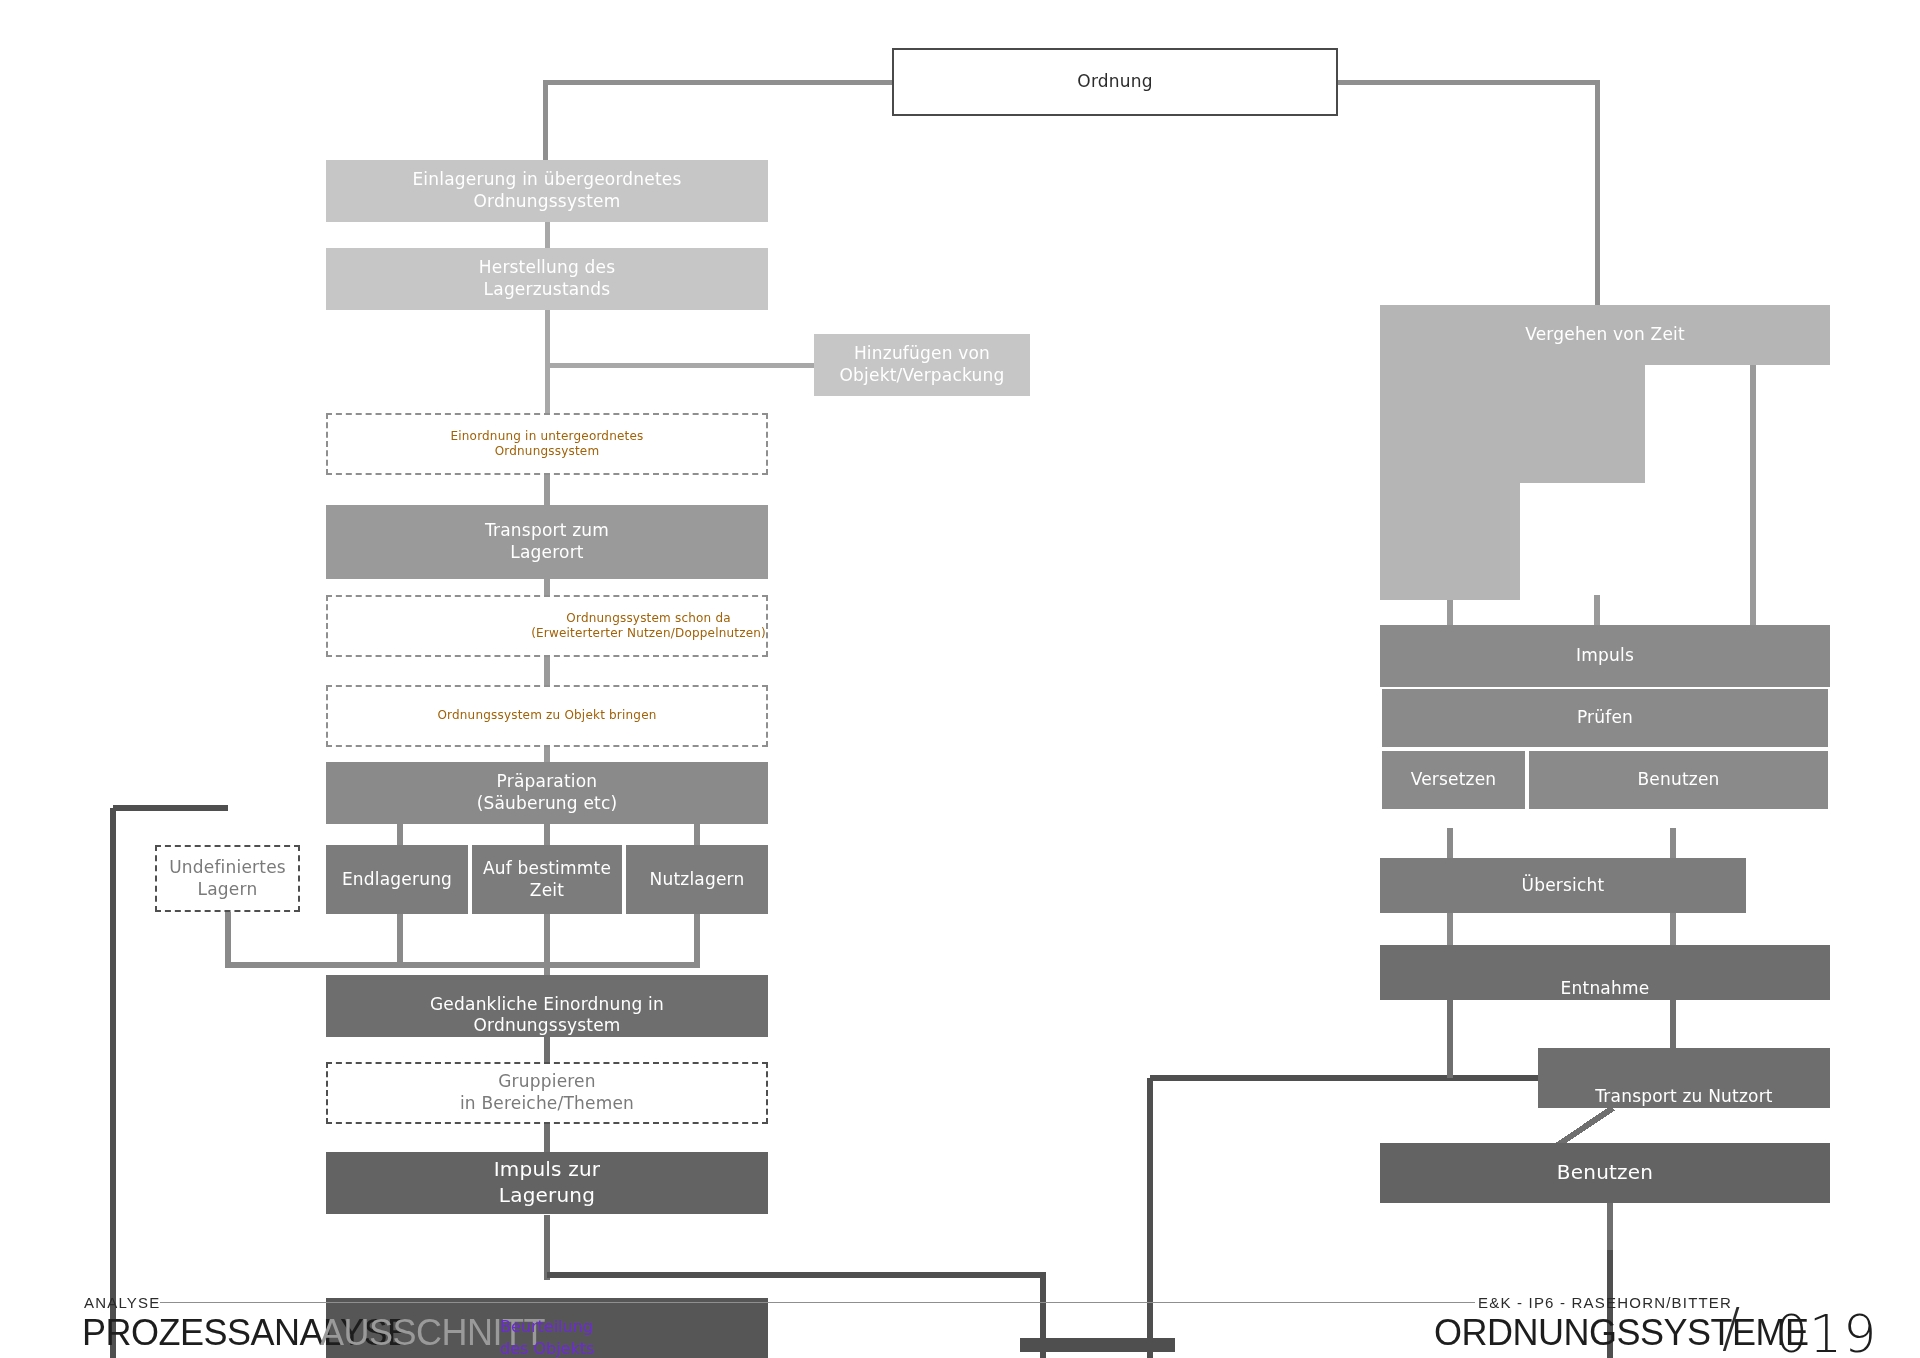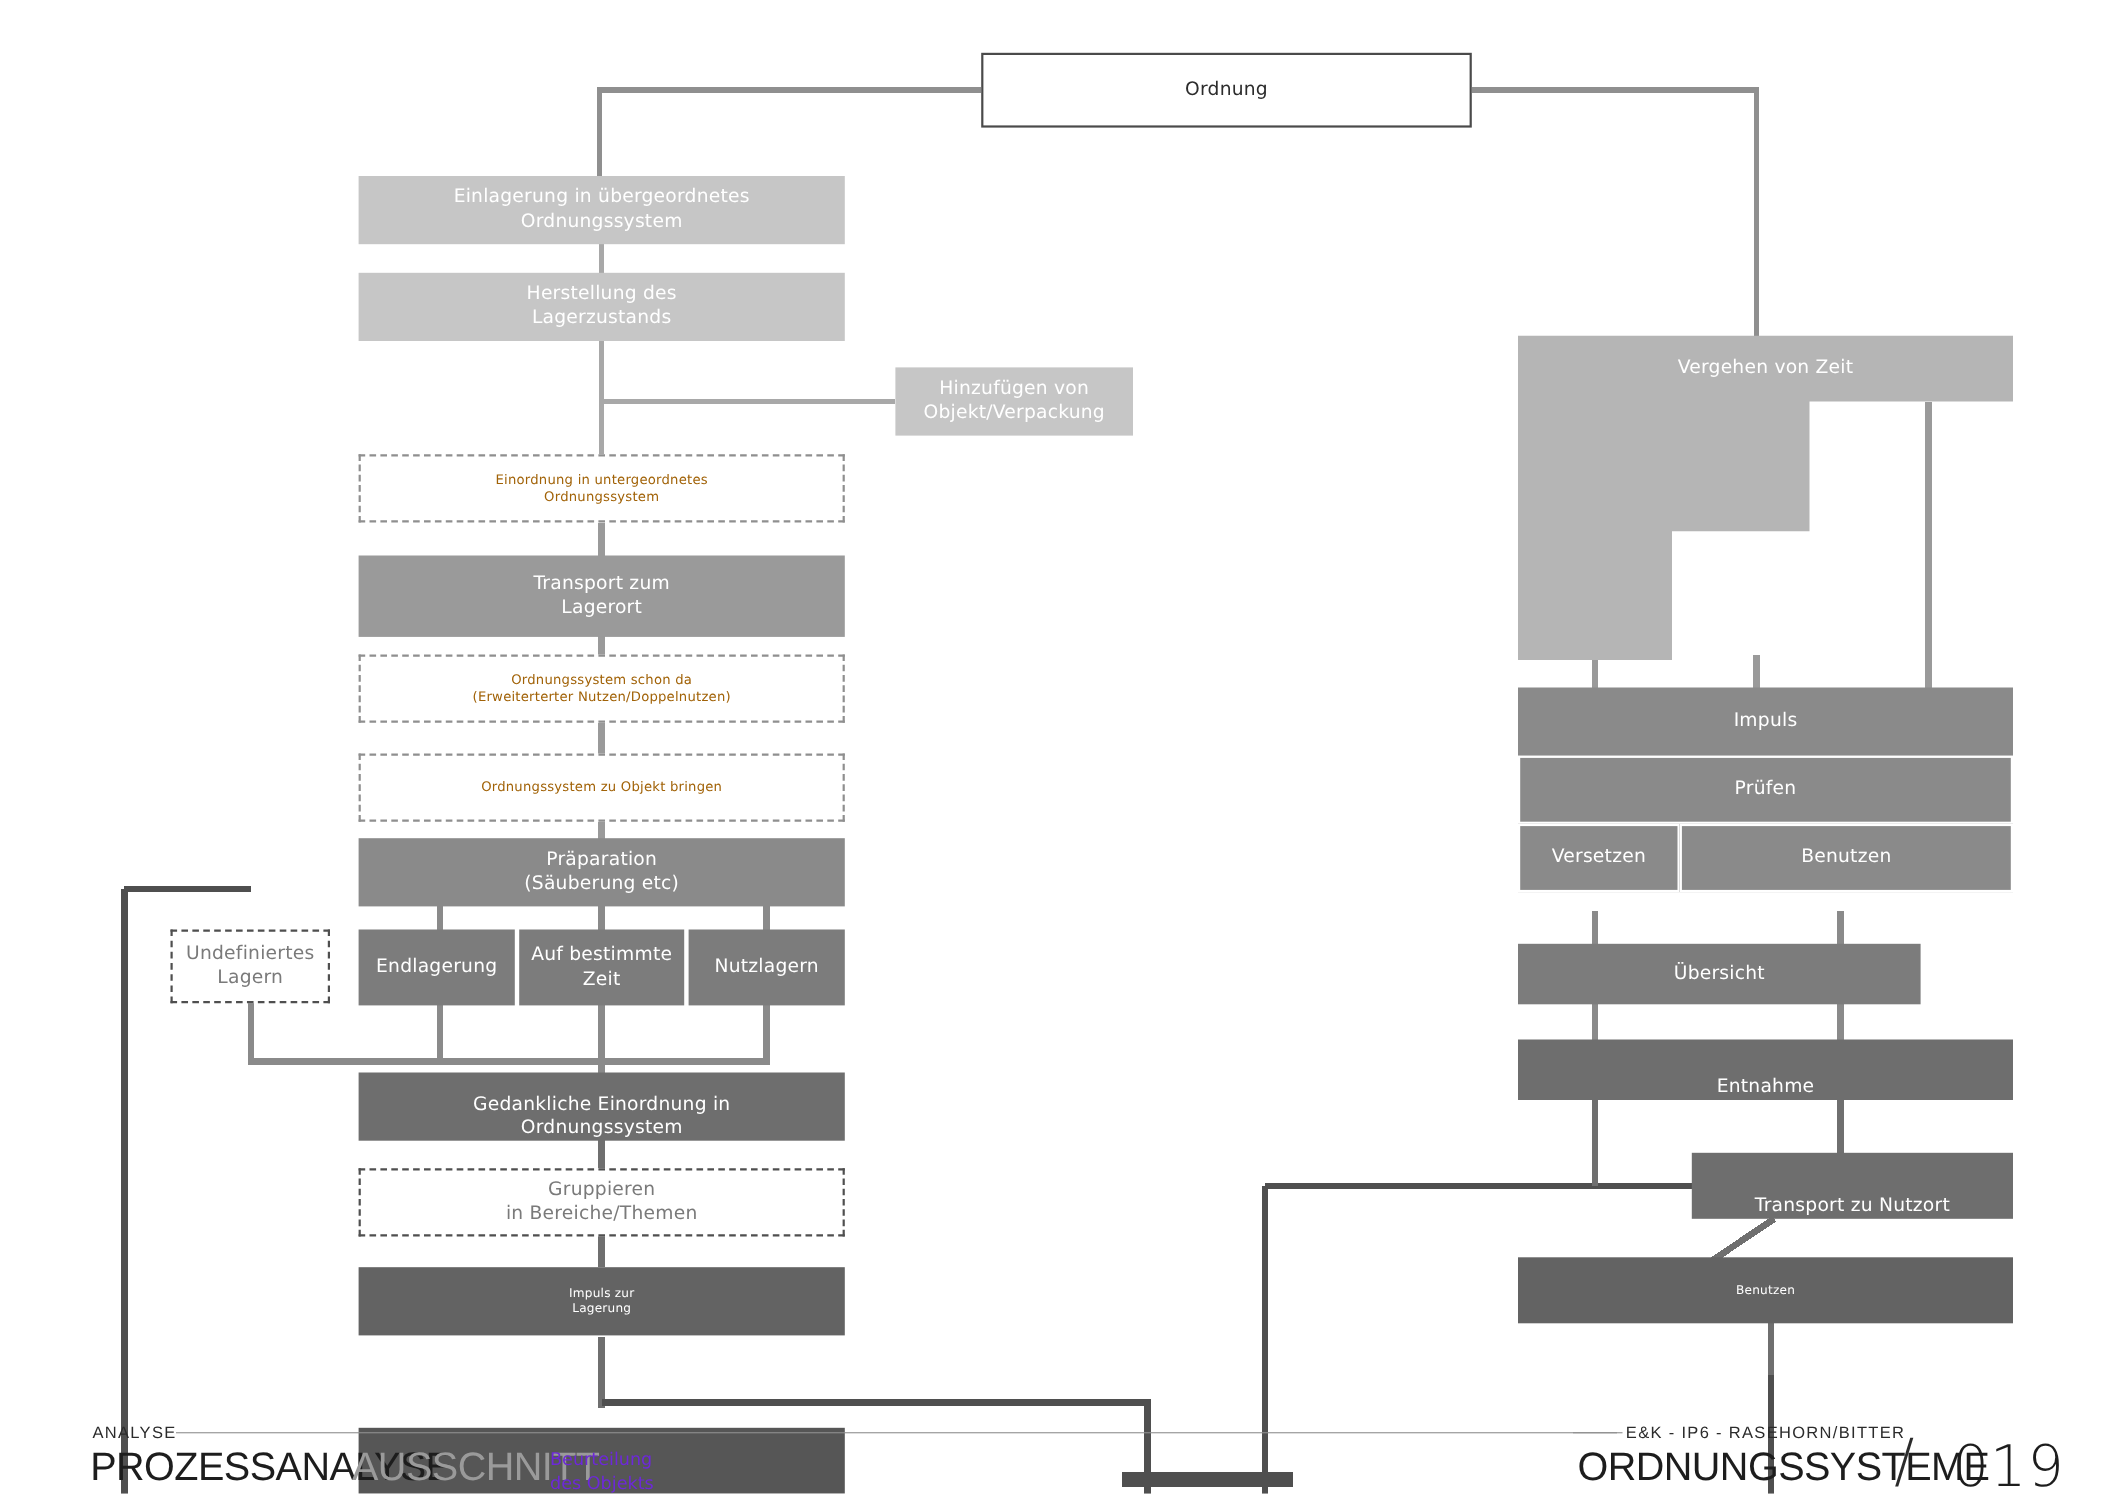--- a/index.html
+++ b/index.html
@@ -35,21 +35,21 @@
     background: #ffffff;
     border: 2px solid #4a4a4a;
     color: #2c2c2c;
     font-size: 17px;
   }
   .n-l1 { background: #c6c6c6; color: #ffffff; font-size: 17px; }
   .n-m1 { background: #9a9a9a; color: #ffffff; font-size: 17px; }
   .n-m2 { background: #8a8a8a; color: #ffffff; font-size: 17px; }
   .n-d1 { background: #7c7c7c; color: #ffffff; font-size: 17px; }
   .n-d2 { background: #6e6e6e; color: #ffffff; font-size: 17px; align-items: flex-end; }
-  .n-d3 { background: #636363; color: #ffffff; font-size: 11px; }
+  .n-d3 { background: #636363; color: #ffffff; font-size: 20px; }
   .n-dash {
     background: #ffffff;
     border: 2px dashed #8f8f8f;
     color: #a16207;
     font-size: 12px;
   }
   .n-dash-dark {
     background: #ffffff;
     border: 2px dashed #4f4f4f;
     color: #7a7a7a;
@@ -208,21 +208,21 @@
   <div class="node n-dash" style="left:326px; top:413px; width:442px; height:62px;">
     <span>Einordnung in untergeordnetes
 Ordnungssystem</span>
   </div>
 
   <div class="node n-m1" style="left:326px; top:505px; width:442px; height:74px;">
     <span>Transport zum
 Lagerort</span>
   </div>
 
-  <div class="node n-dash" style="left:326px; top:595px; width:442px; height:62px;">
+  <div class="node n-dash" style="left:326px; top:595px; width:442px; height:62px;justify-content:flex-end;">
     <span>Ordnungssystem schon da
 (Erweiterterter Nutzen/Doppelnutzen)</span>
   </div>
 
   <div class="node n-dash" style="left:326px; top:685px; width:442px; height:62px;">
     <span>Ordnungssystem zu Objekt bringen</span>
   </div>
 
   <div class="node n-m2" style="left:326px; top:762px; width:442px; height:62px;">
     <span>Präparation

